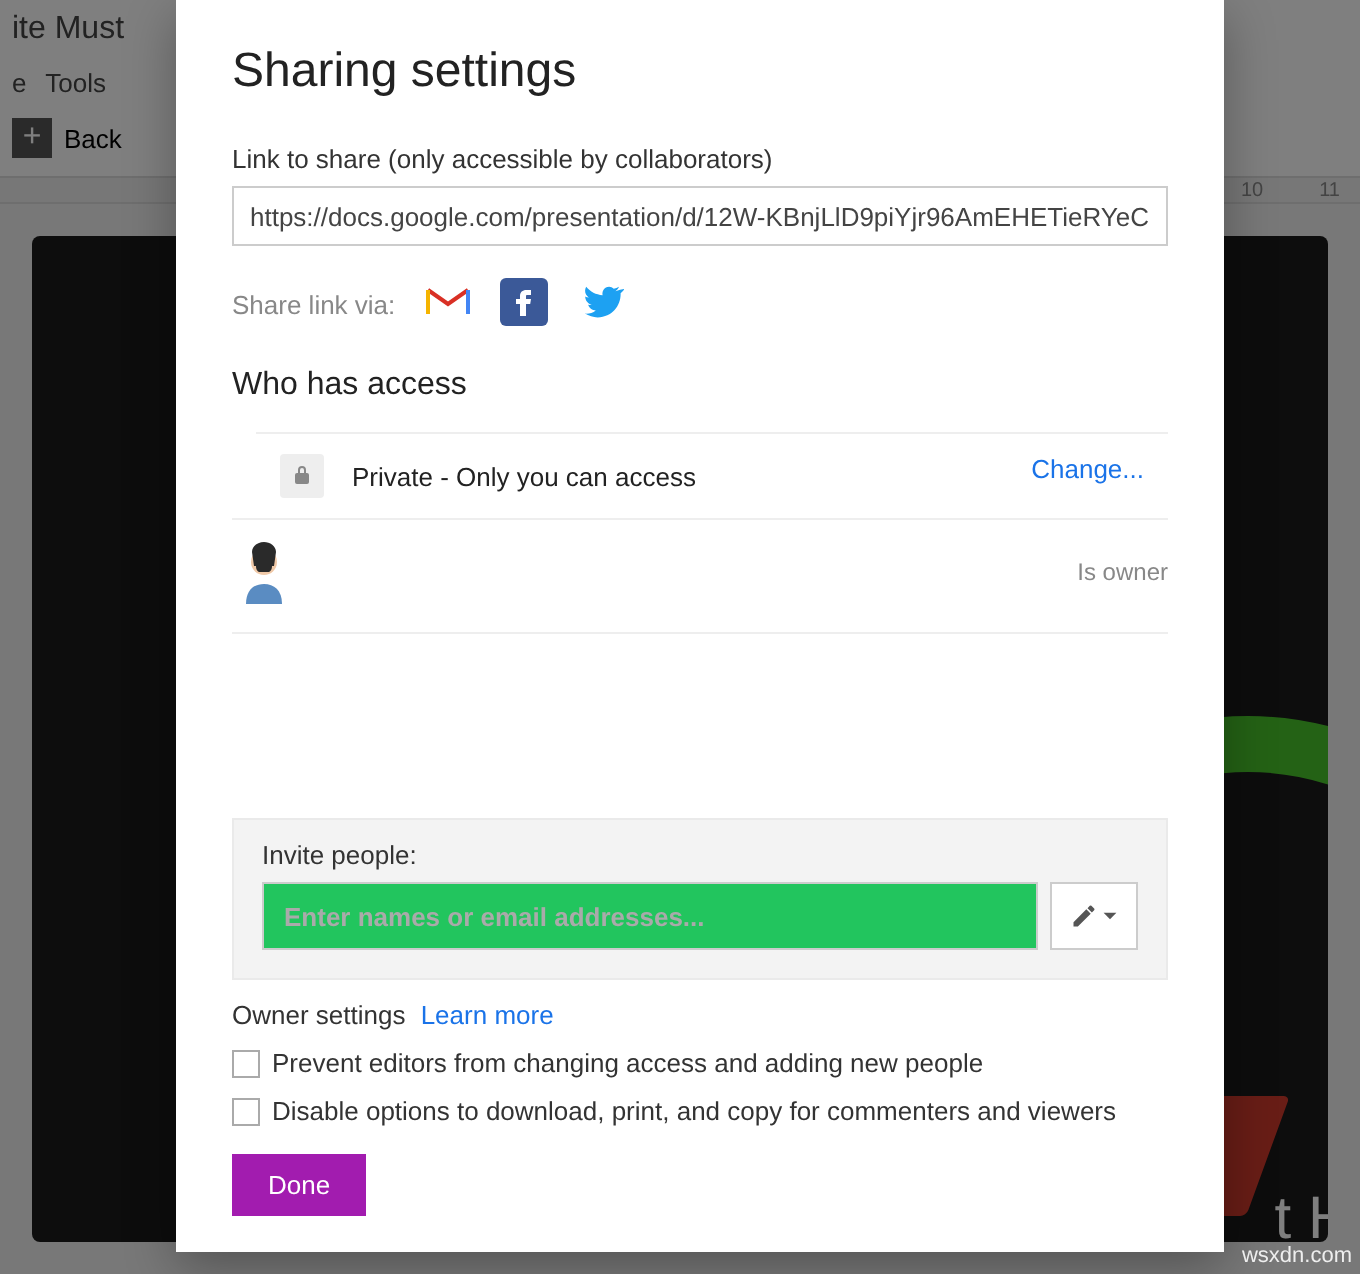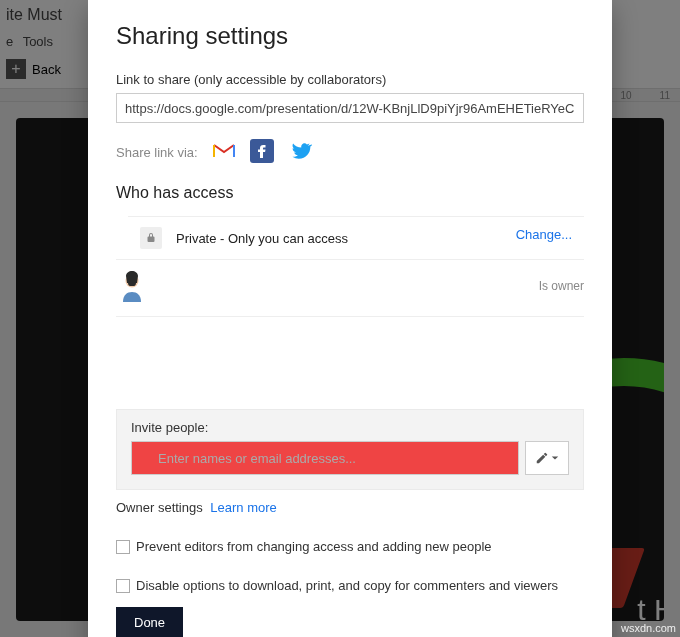--- a/index.html
+++ b/index.html
@@ -57,31 +57,31 @@
   .access-text { font-size: 13px; color: #222; }
   .change-link { color: #1a73e8; font-size: 13px; cursor: pointer; }
 
   .owner-row { display: flex; align-items: center; padding: 10px 0 14px 0; border-top: 1px solid #eee; border-bottom: 1px solid #eee; justify-content: flex-end; }
   .avatar { width: 32px; height: 32px; }
   .owner-role { margin-left: auto; font-size: 12px; color: #888; }
 
   .invite-section { background: #f3f3f3; border: 1px solid #eaeaea; margin: 92px 0 10px 0; padding: 10px 14px 14px 14px; }
   .invite-label { font-size: 13px; color: #333; margin-bottom: 6px; }
   .invite-row { display: flex; gap: 6px; }
-  .invite-input { flex: 1; height: 34px; border: 1px solid #ccc; background: #ef4444; padding: 0 26px; font-size: 13px; color: #333; }
+  .invite-input { flex: 1; height: 34px; border: 1px solid #ccc; background: #22c55e; padding: 0 10px; font-size: 13px; color: #333; font-weight: bold; }
   .invite-input::placeholder { color: #aaa; }
   .perm-btn { width: 44px; height: 34px; border: 1px solid #ccc; background: #fff; display: flex; align-items: center; justify-content: center; gap: 2px; cursor: pointer; }
 
   .owner-settings { font-size: 13px; color: #333; margin-top: 6px; }
   .owner-settings a { color: #1a73e8; text-decoration: none; margin-left: 4px; }
 
-  .chk-row { display: flex; align-items: center; gap: 6px; margin-top: 24px; font-size: 13px; color: #333; }
+  .chk-row { display: flex; align-items: center; gap: 6px; margin-top: 9px; font-size: 13px; color: #333; }
   .chk { width: 14px; height: 14px; border: 1px solid #aaa; background: #fff; }
 
-  .done-btn { margin-top: 14px; background: #0f172a; color: #fff; border: none; padding: 8px 18px; font-size: 13px; cursor: pointer; }
+  .done-btn { margin-top: 14px; background: #a21caf; color: #fff; border: none; padding: 8px 18px; font-size: 13px; cursor: pointer; }
 
   .watermark { position: absolute; right: 4px; bottom: 3px; font-size: 11px; color: #eee; }
 </style>
 </head>
 <body>
 
 <div class="bg-app">
   <div class="bg-top">
     <div class="bg-title">ite Must</div>
     <div class="bg-menu">

